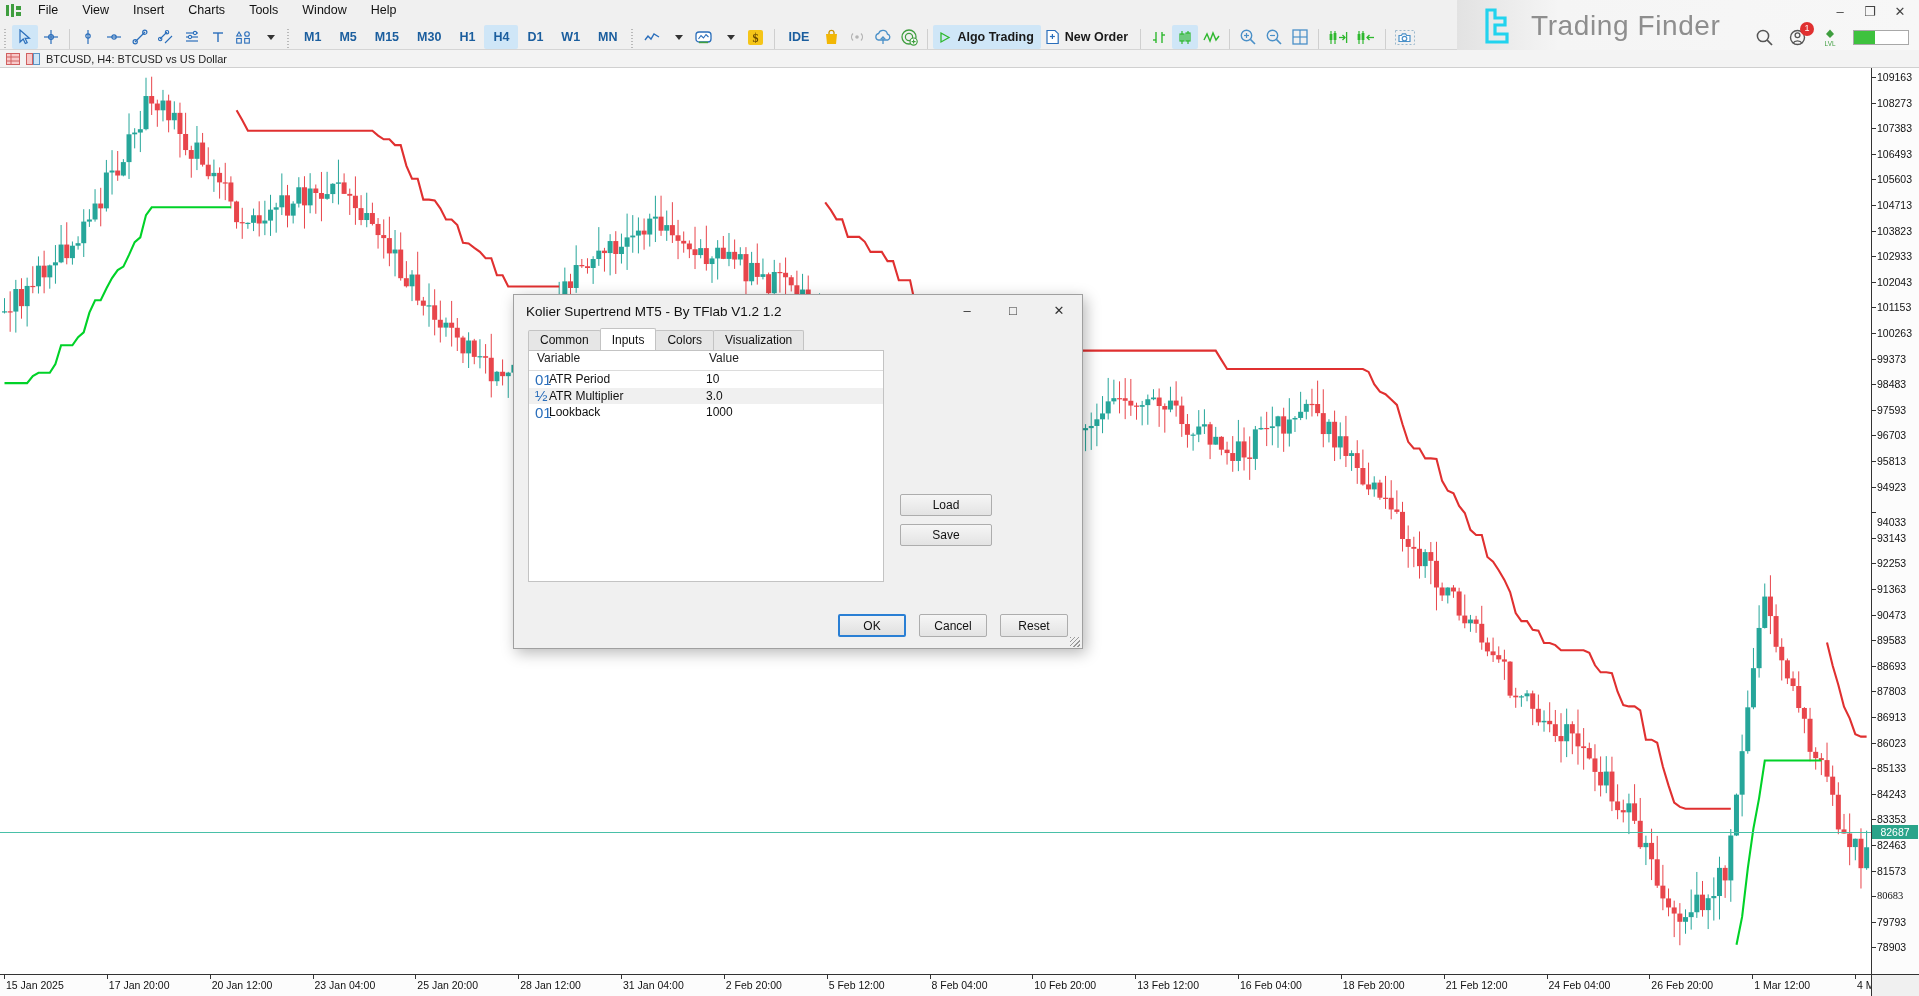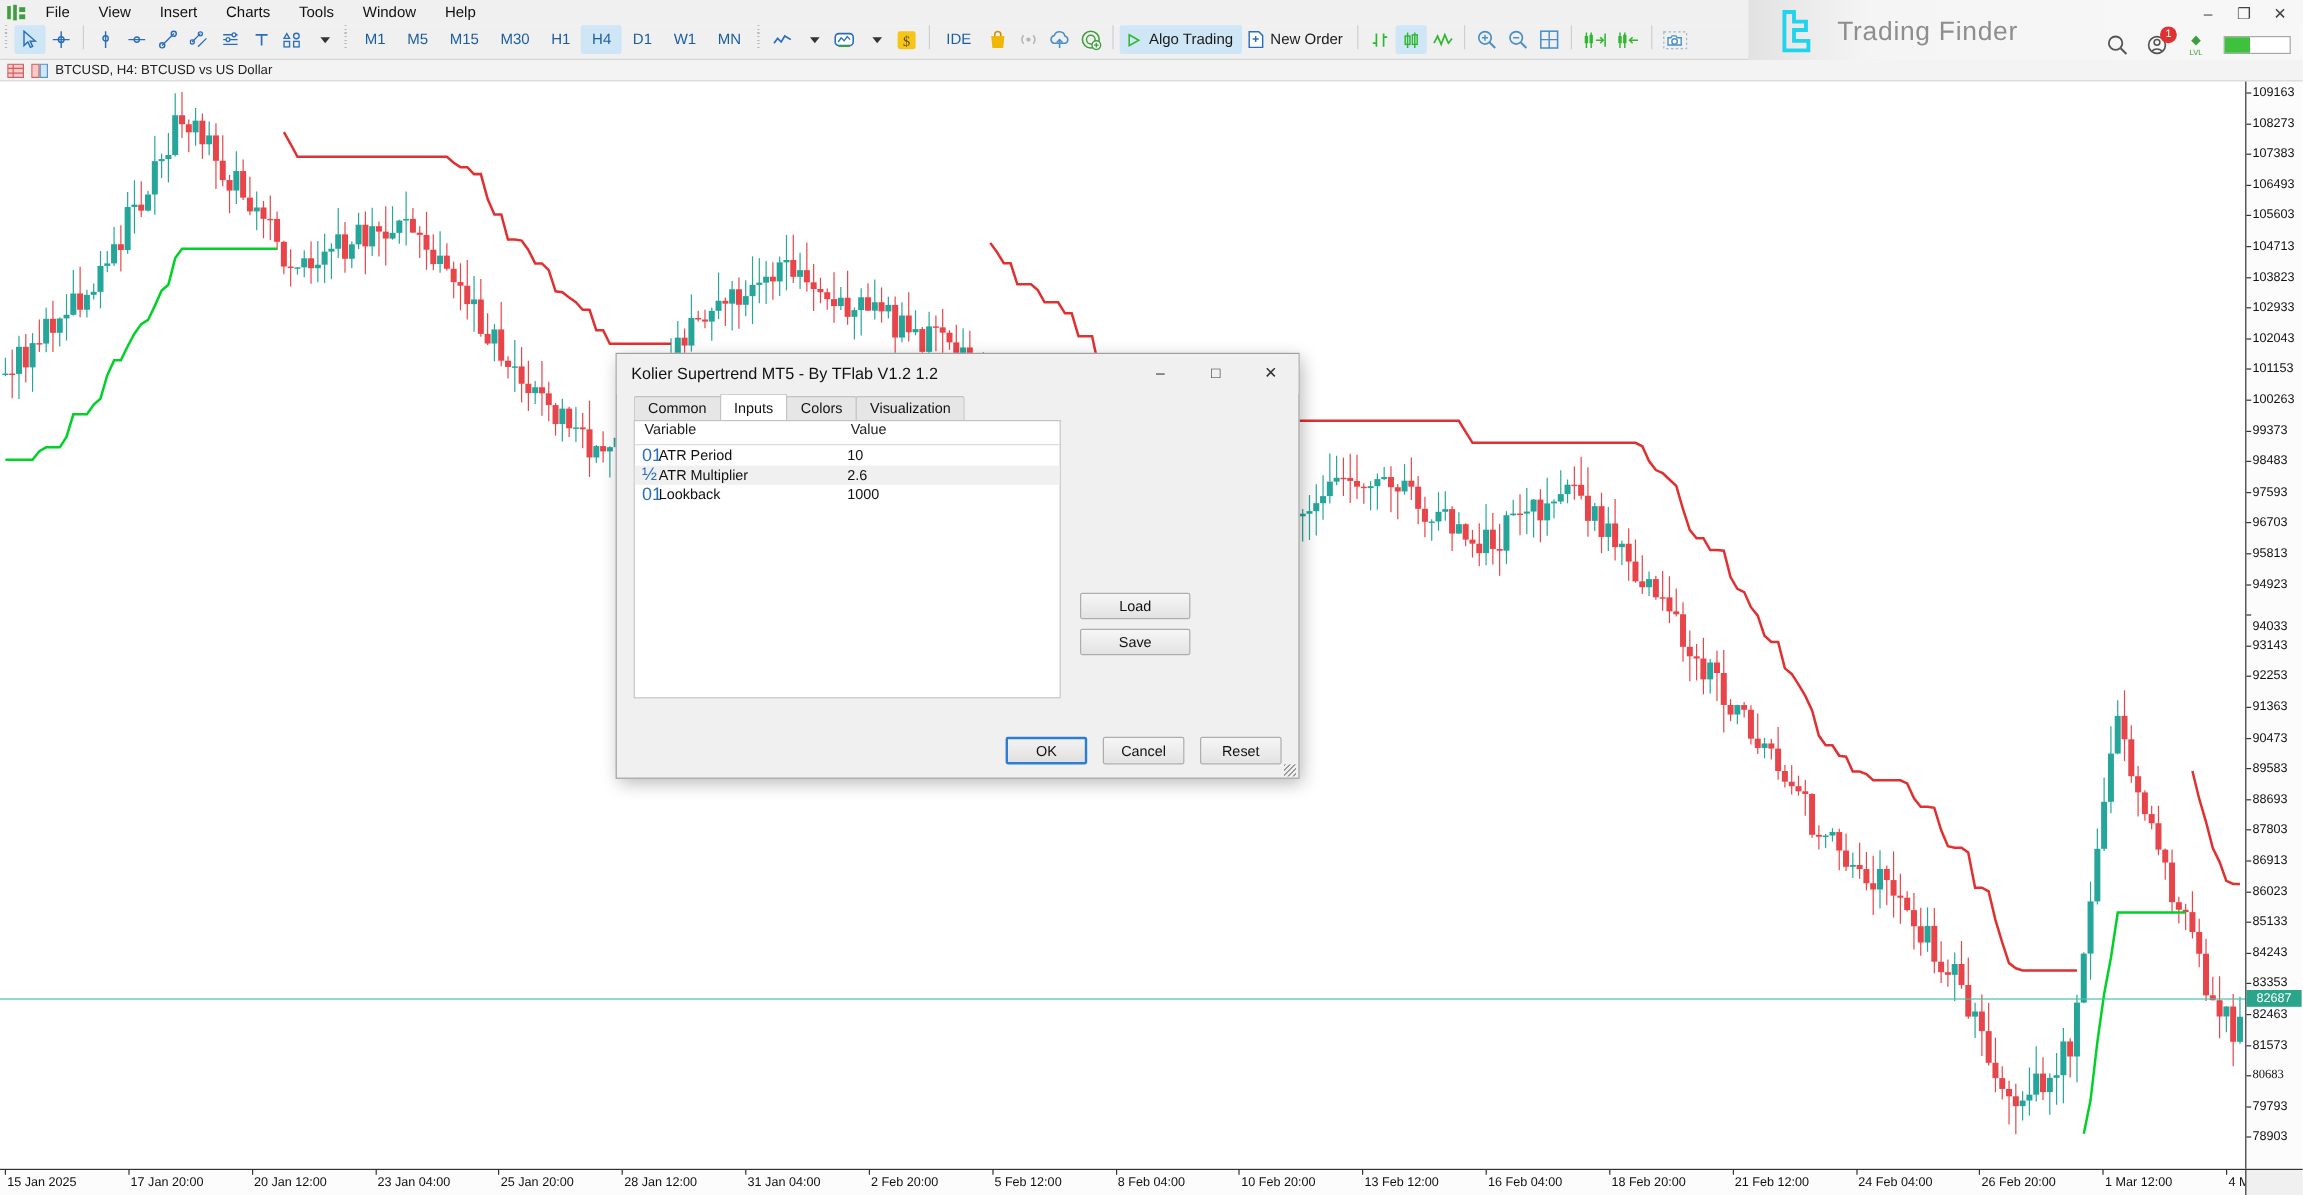--- a/index.html
+++ b/index.html
@@ -19,22 +19,23 @@
     display: flex; align-items: center;
     font-size: 12.5px; color: #111;
   }
   .mt-logo { width: 26px; display:flex; align-items:center; justify-content:center; }
   .menu-item { padding: 0 12px; height: 21px; line-height: 21px; cursor: default; }
 
   
   .toolbar {
     position: absolute; top: 21px; left: 0; width: 1666px; height: 29px;
     background: #f0f0f0;
-    display: flex; align-items: flex-start;
+    display: flex; align-items: flex-end;
     border-bottom: 1px solid #d5d5d5;
+    font-weight: bold;
   }
   .tb-grip { width: 6px; height: 20px; margin: 0 3px;
     background-image: repeating-linear-gradient(to bottom, #b9b9b9 0 1px, transparent 1px 3px);
     background-size: 2px 100%; background-repeat: no-repeat; background-position: 1px 0; }
   .tb-sep { width: 1px; height: 20px; background: #cfcfcf; margin: 0 5px; }
   .tb-btn {
     height: 24px; min-width: 26px; padding: 0 3px;
     display: flex; align-items: center; justify-content: center;
     border-radius: 2px; cursor: default;
   }
@@ -55,21 +56,21 @@
 
   
   .brandpanel {
     position: absolute; top: 0; left: 1457px; width: 462px; height: 50px;
     background: linear-gradient(to right, #e2e2e2 0%, #f5f5f5 22%, #f7f7f7 100%);
   }
   .brand {
     position: absolute; left: 20px; top: 6px;
     display: flex; align-items: center; gap: 12px;
   }
-  .brand-text { font-size: 22px; color: #8e8e8e; letter-spacing: 0.6px; }
+  .brand-text { font-size: 28px; color: #8e8e8e; letter-spacing: 0.6px; }
   .wincontrols {
     position: absolute; right: 4px; top: 0; height: 22px;
     display: flex; align-items: center;
   }
   .wc { width: 30px; height: 22px; display:flex; align-items:center; justify-content:center;
         font-size: 13px; color: #444; cursor: default; }
   .rightacts {
     position: absolute; right: 10px; top: 26px; height: 22px;
     display: flex; align-items: center; gap: 14px;
   }
@@ -1294,21 +1295,21 @@
       <div class="th">Value</div>
     </div>
     <div class="row">
       <div class="cell-ico">01</div>
       <div class="cell-var">ATR Period</div>
       <div class="cell-val">10</div>
     </div>
     <div class="row alt">
       <div class="cell-ico">½</div>
       <div class="cell-var">ATR Multiplier</div>
-      <div class="cell-val">2.6</div>
+      <div class="cell-val">3.0</div>
     </div>
     <div class="row">
       <div class="cell-ico">01</div>
       <div class="cell-var">Lookback</div>
       <div class="cell-val">1000</div>
     </div>
   </div>
 
   <div class="sidebtns">
     <div class="sbtn">Load</div>

